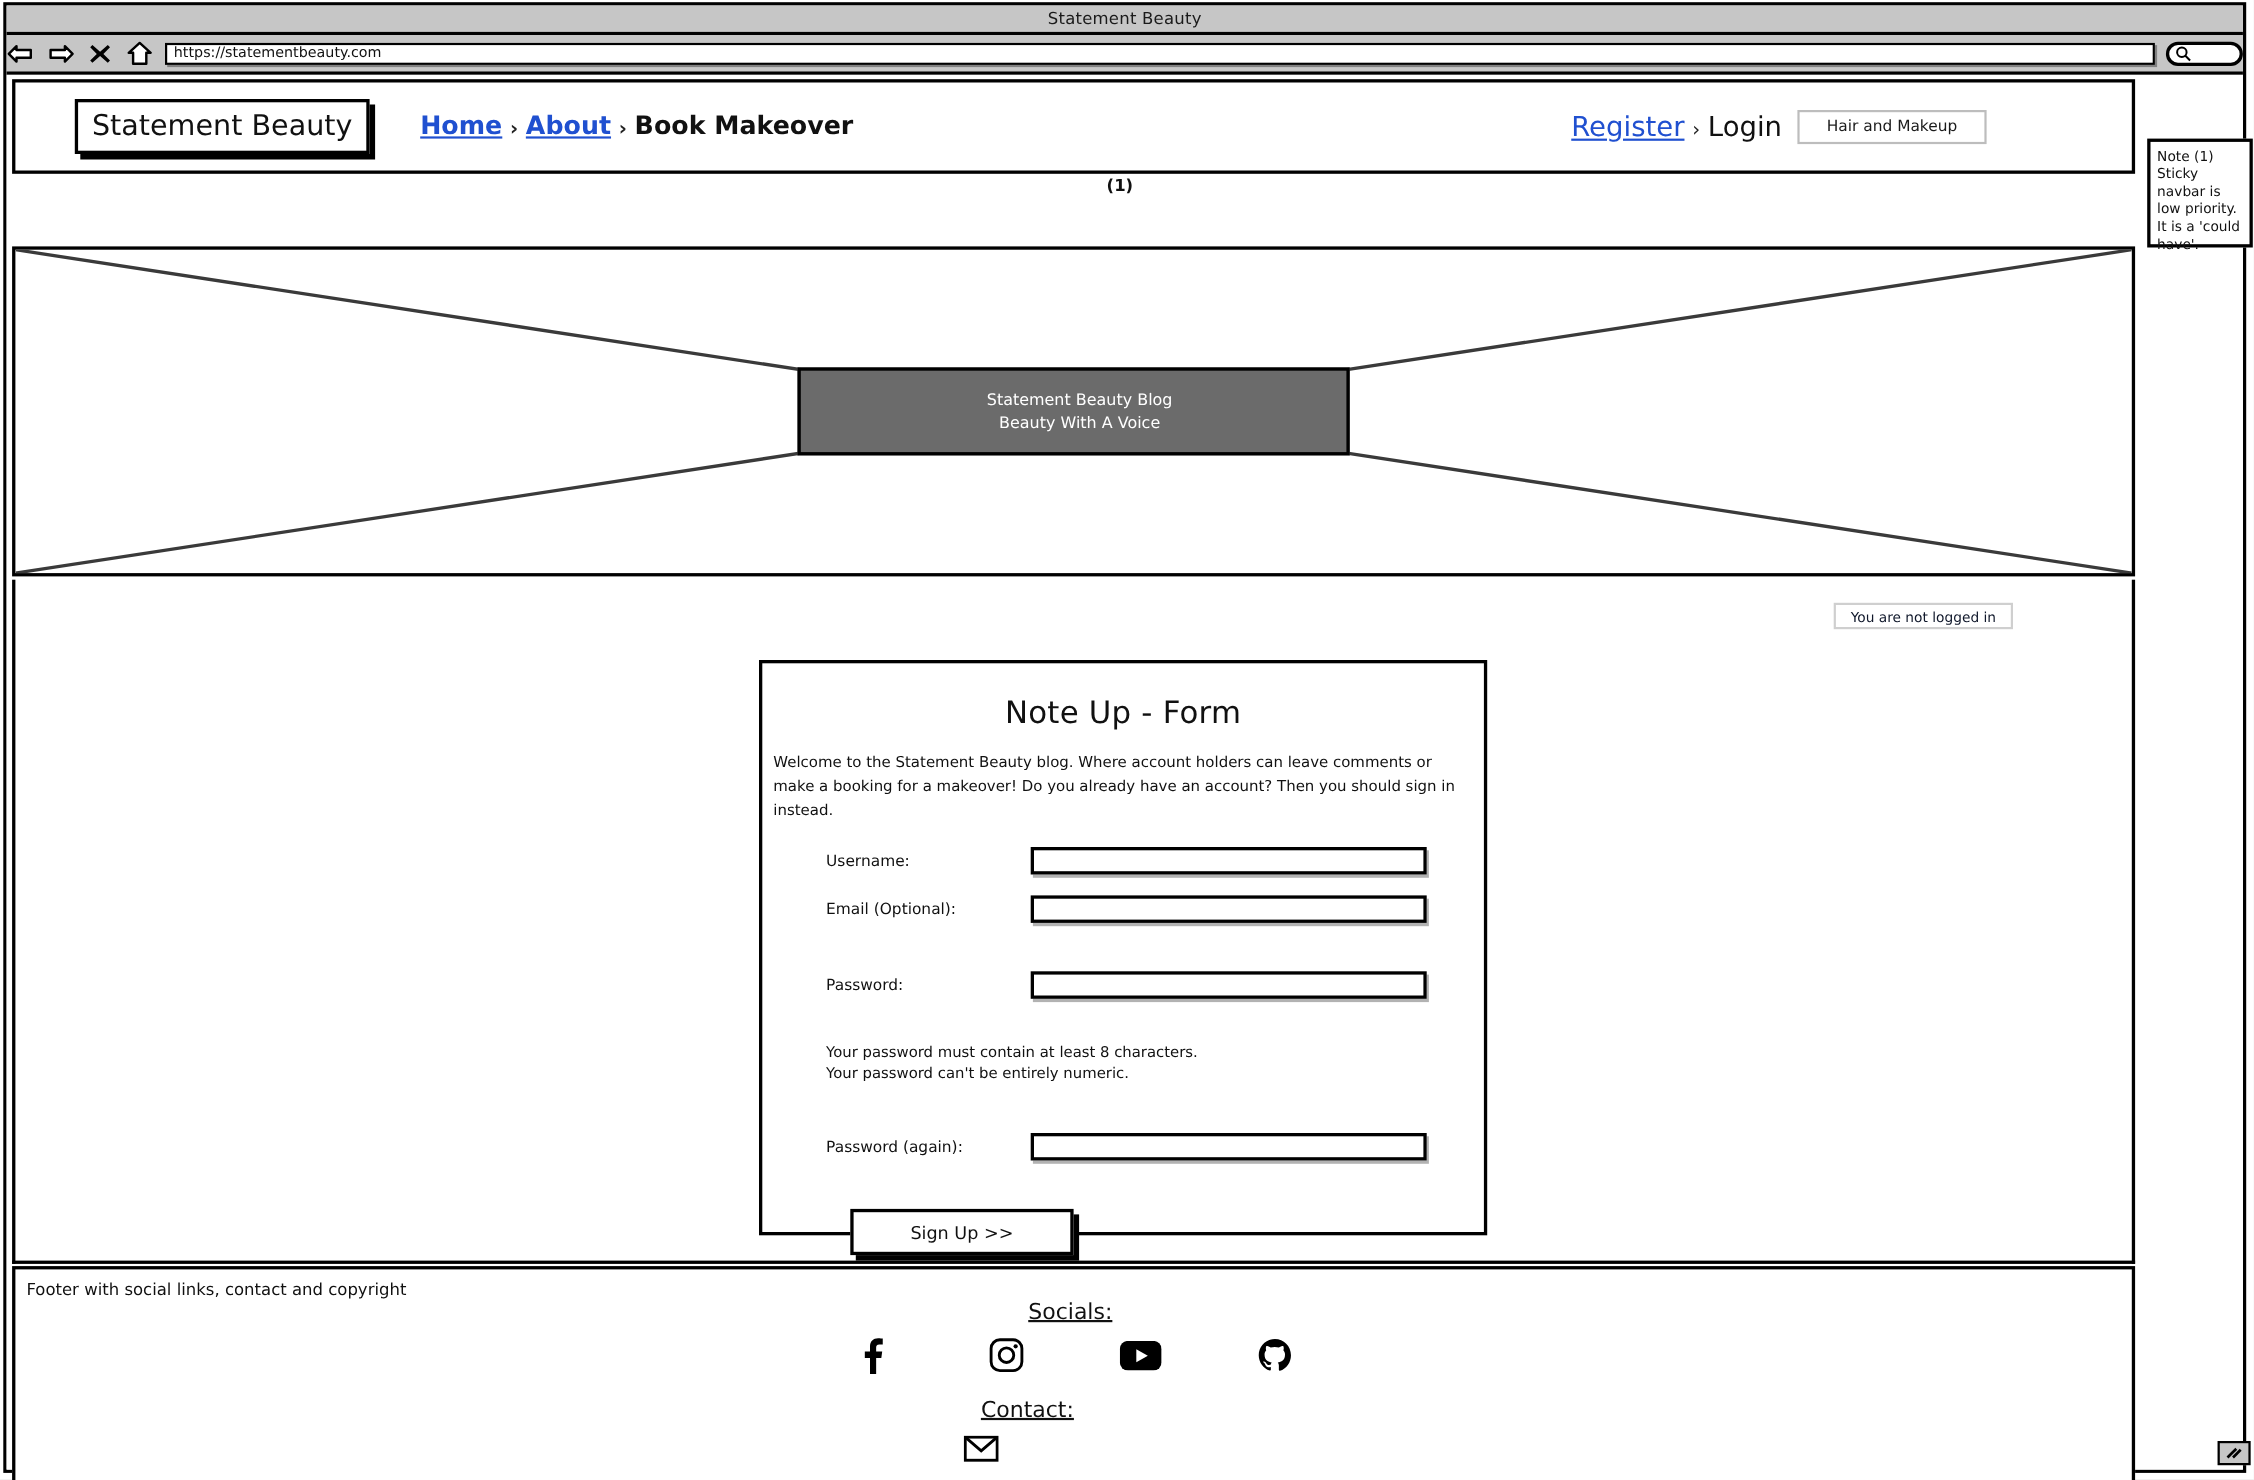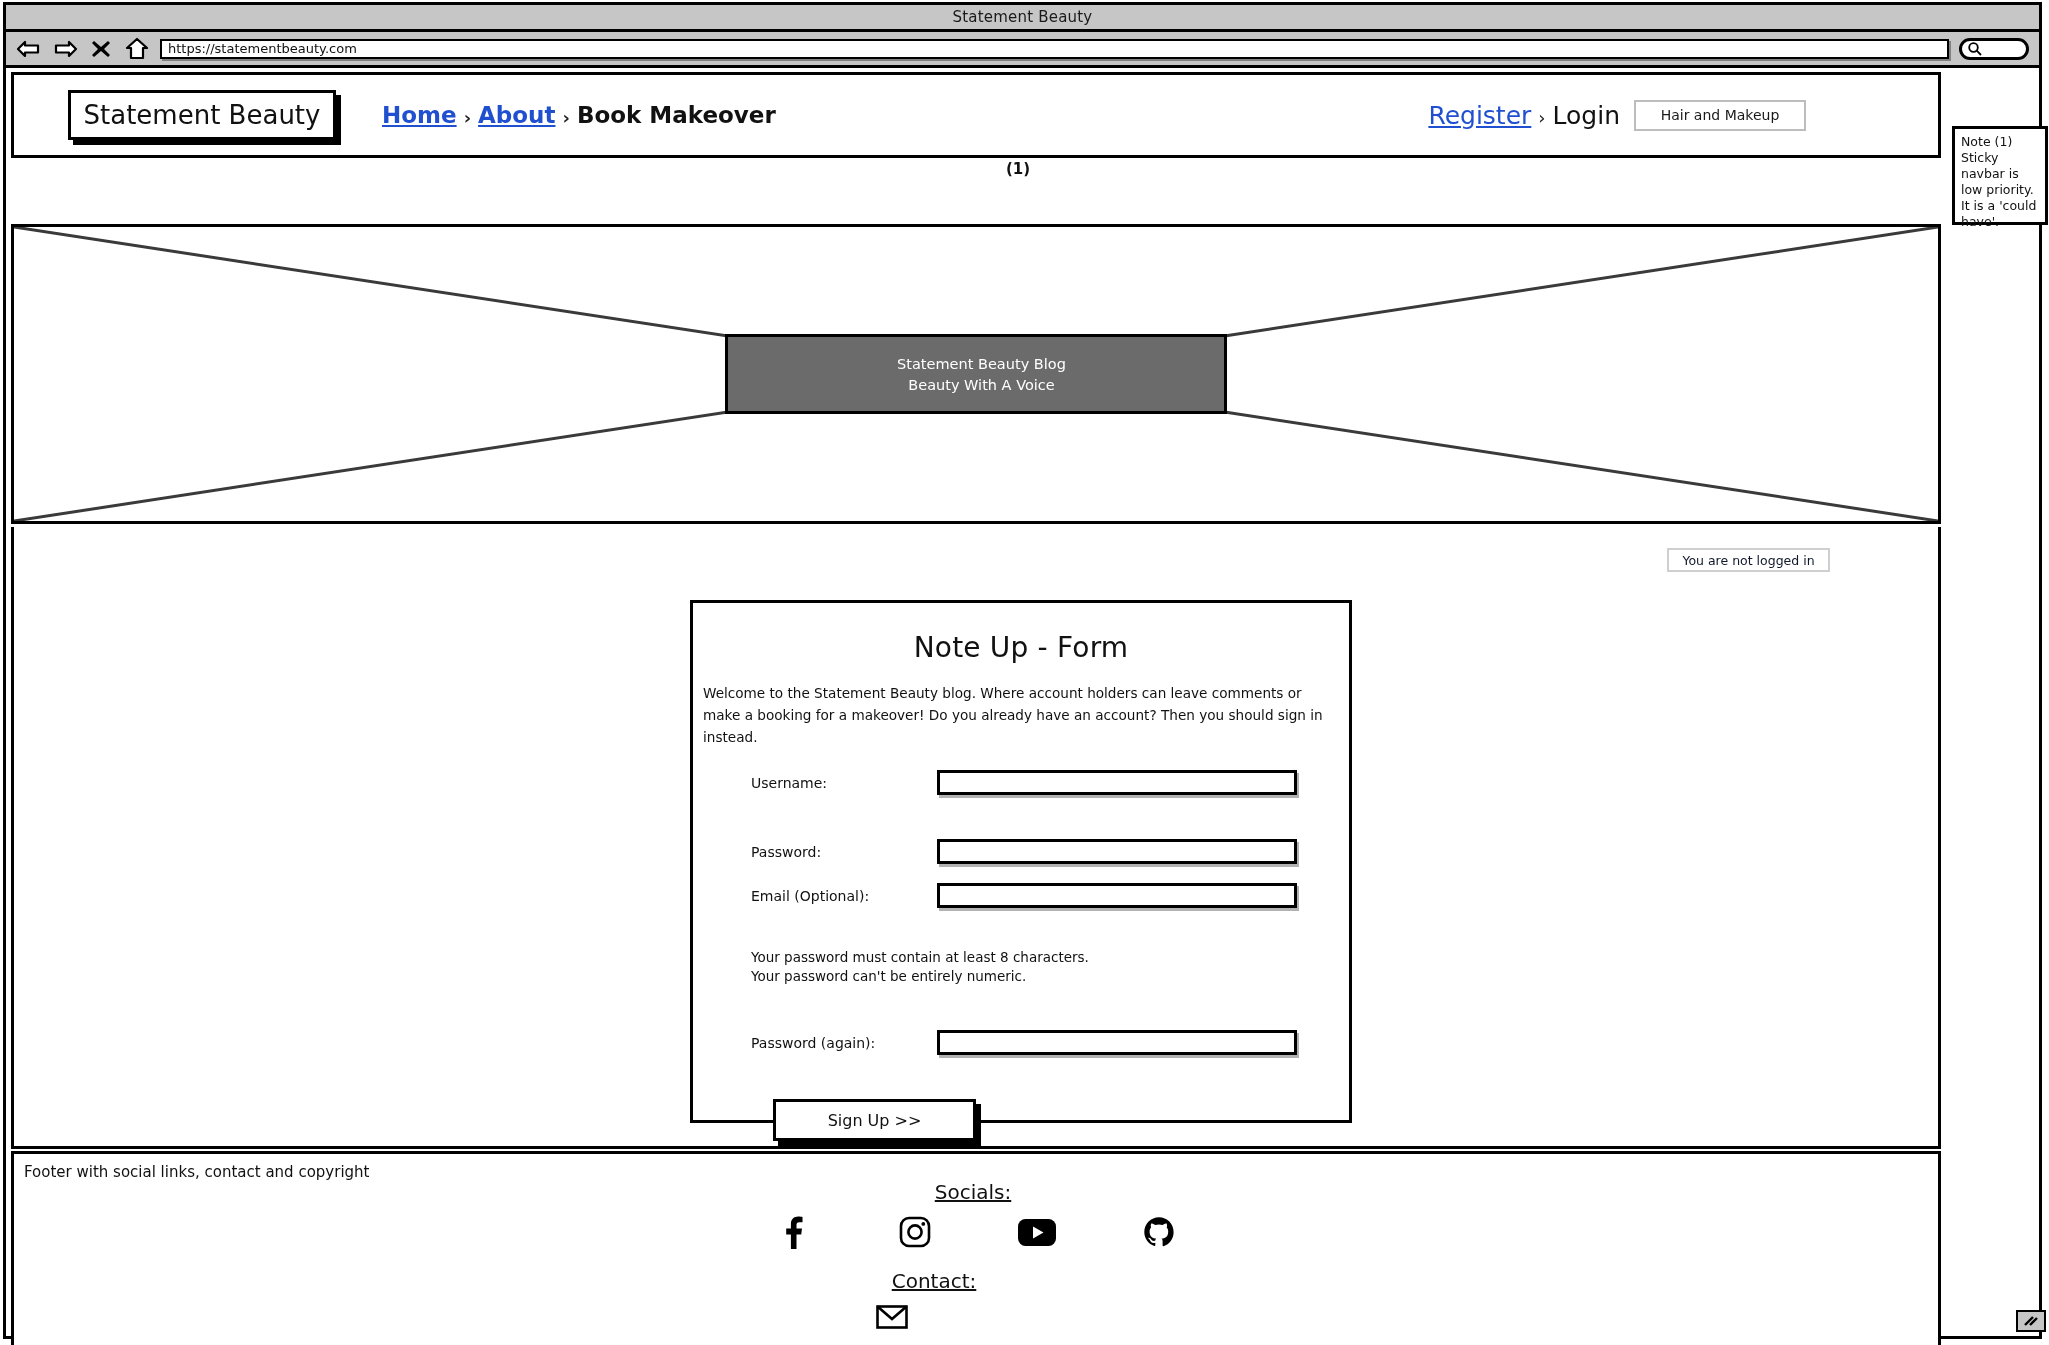--- a/index.html
+++ b/index.html
@@ -35,21 +35,21 @@
     font-size: 15px;
     color: #1a1a1a;
     letter-spacing: .2px;
   }
   .toolbar {
     height: 36px;
     background: #c6c6c6;
     border-bottom: 3px solid #000;
     display: flex;
     align-items: center;
-    padding: 0 10px;
+    padding: 0 0;
     gap: 10px;
     box-sizing: border-box;
   }
   .navicon {
     width: 26px;
     height: 26px;
     display: flex;
     align-items: center;
     justify-content: center;
     flex: 0 0 auto;
@@ -514,28 +514,28 @@
 
       <div class="form-card">
         <div class="form-title">Note Up - Form</div>
         <div class="form-intro">Welcome to the Statement Beauty blog. Where account holders can leave comments or make a booking for a makeover! Do you already have an account? Then you should sign in instead.</div>
 
         <div class="field-row">
           <span class="field-label">Username:</span>
           <input class="field-input" type="text" placeholder="" style="">
         </div>
 
+        <div class="field-row tight">
+          <span class="field-label">Email (Optional):</span>
+          <input class="field-input" type="text" placeholder="" style="">
+        </div>
+
         <div class="field-row gap-lg">
           <span class="field-label">Password:</span>
           <input class="field-input" type="password" placeholder="" style="">
-        </div>
-
-        <div class="field-row tight">
-          <span class="field-label">Email (Optional):</span>
-          <input class="field-input" type="text" placeholder="" style="">
         </div>
 
         <div class="pw-help">
           <div>Your password must contain at least 8 characters.</div>
           <div>Your password can't be entirely numeric.</div>
         </div>
 
         <div class="field-row gap-lg">
           <span class="field-label">Password (again):</span>
           <input class="field-input" type="password" placeholder="" style="">

